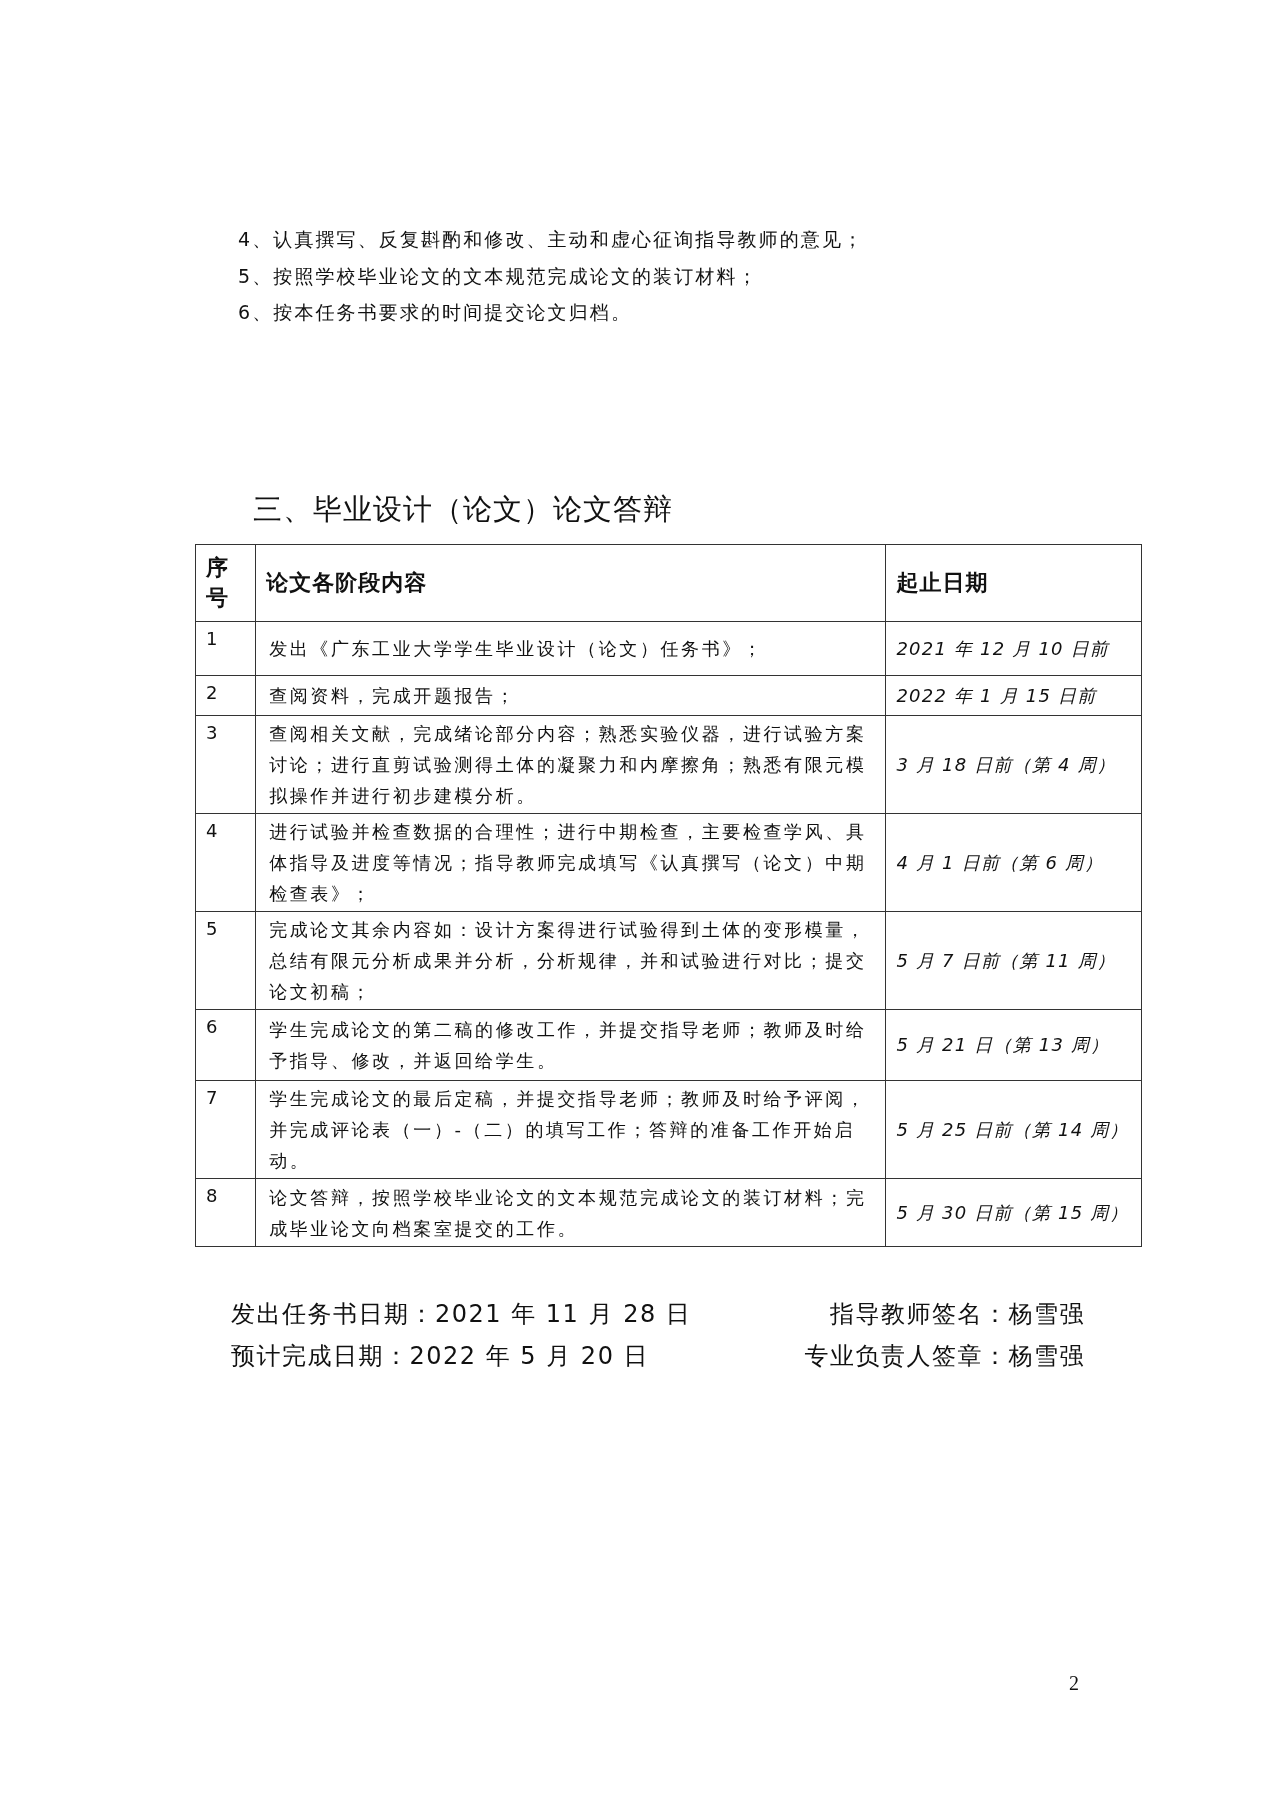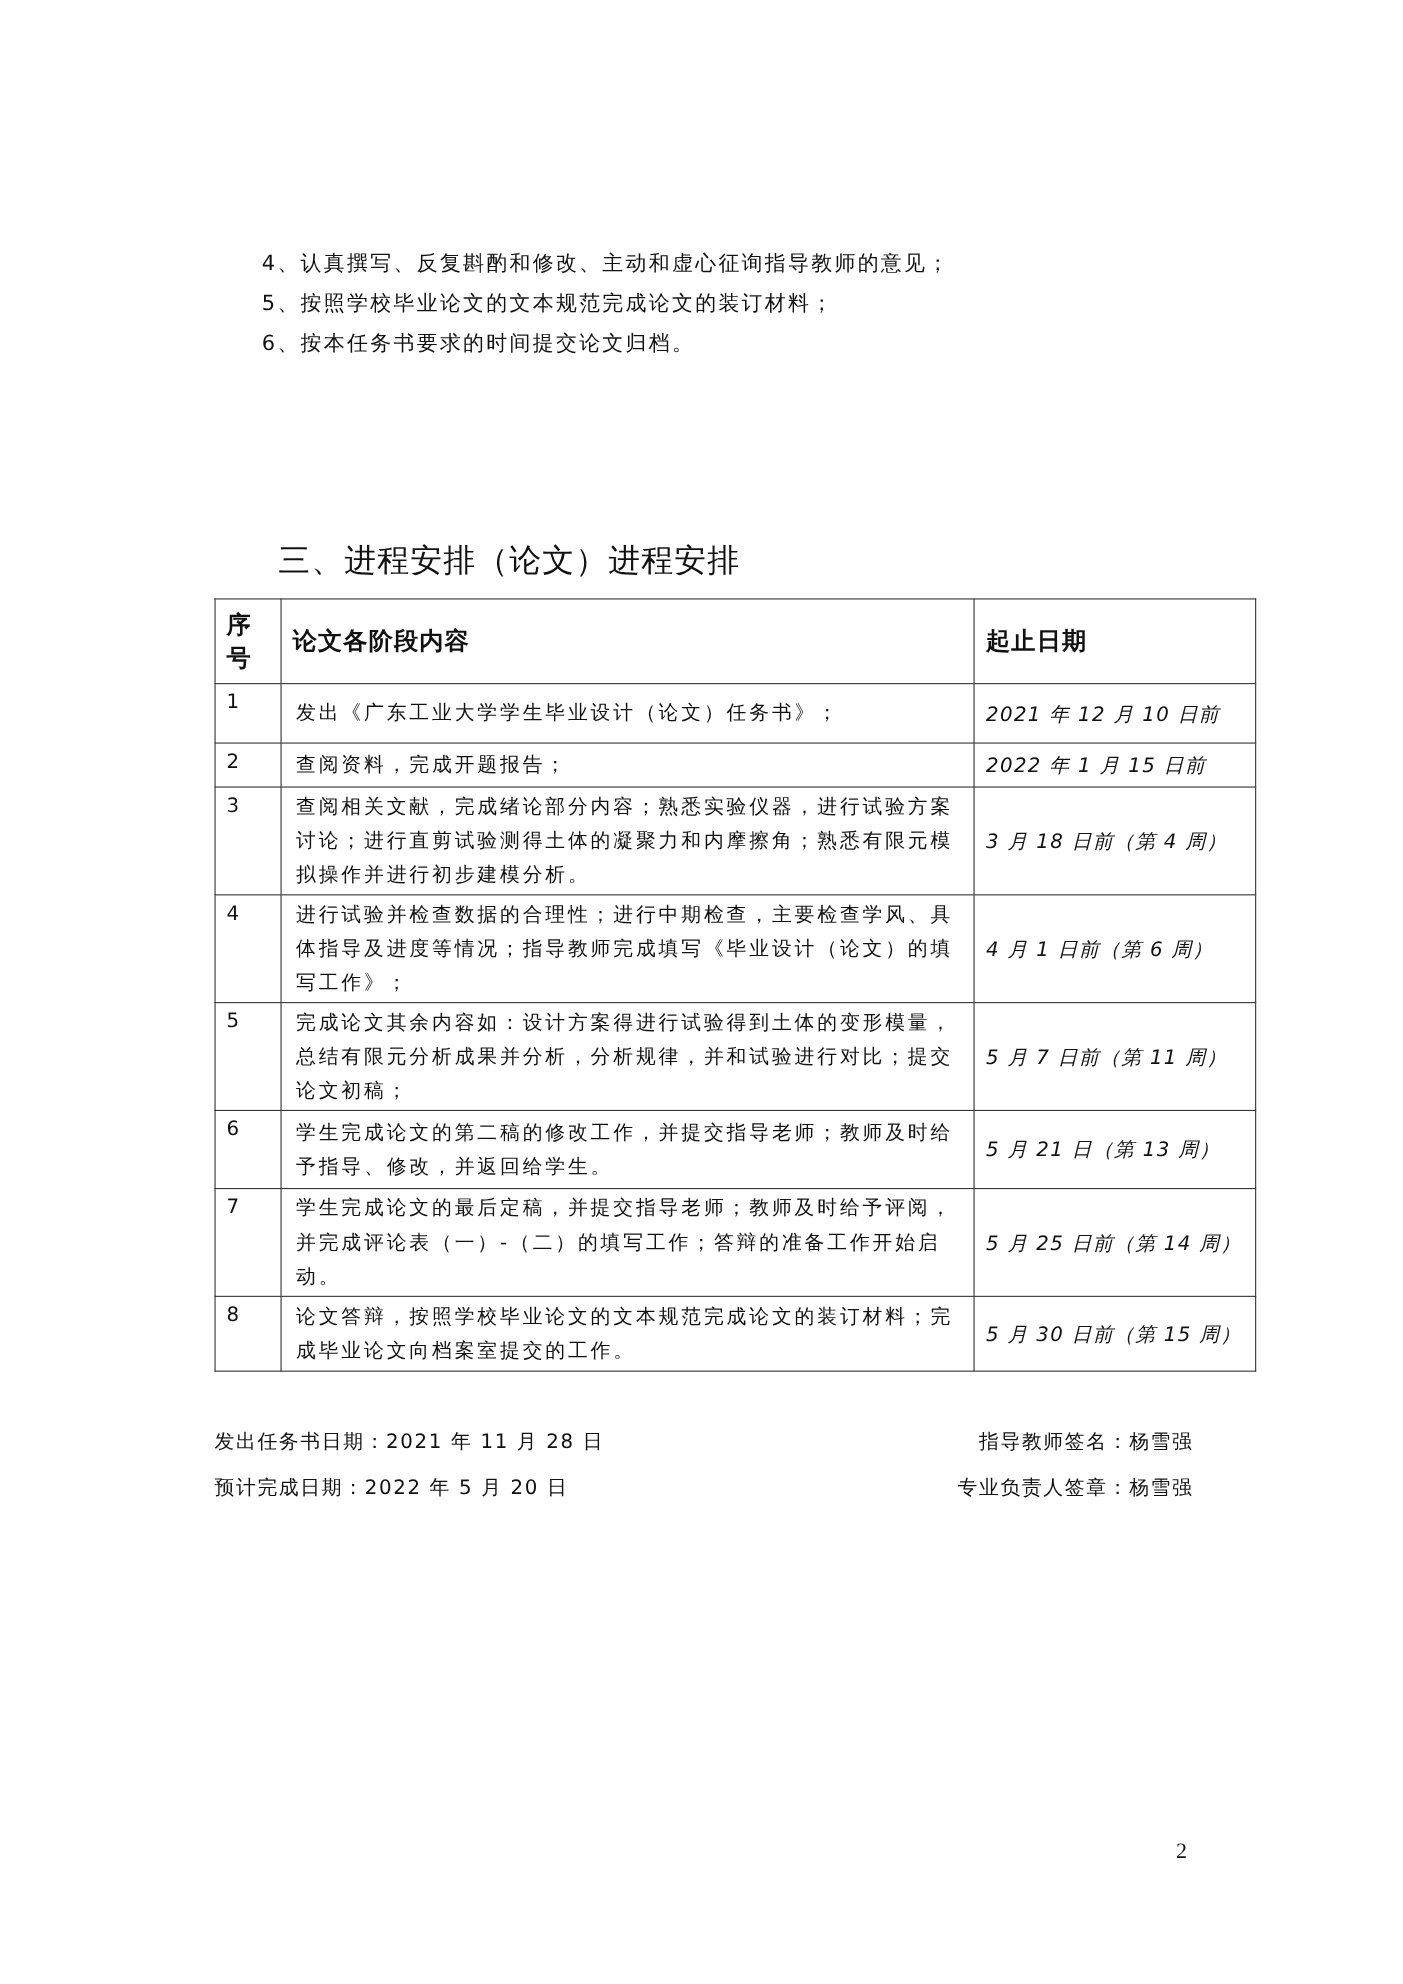--- a/index.html
+++ b/index.html
@@ -86,23 +86,24 @@
     letter-spacing: 1.2px;
     white-space: nowrap;
     font-style: italic;
   }
   .col-num-w { width: 56px; }
   .col-content-w { width: 587px; }
   .col-date-w { width: 238px; }
 
   .footer-line {
     position: absolute;
-    font-size: 18px;
+    font-size: 24px;
     letter-spacing: 1.5px;
     white-space: nowrap;
+    margin-left: 36px;
   }
   #issue-date { left: 195px; top: 1298px; }
   #supervisor-sign { right: 190px; top: 1298px; }
   #expected-date { left: 195px; top: 1340px; }
   #head-sign { right: 190px; top: 1340px; }
 
   .page-number {
     position: absolute;
     left: 1069px;
     top: 1672px;
@@ -115,21 +116,21 @@
 
 <div class="page">
 
 
   <ol class="body-list">
     <li>4、认真撰写、反复斟酌和修改、主动和虚心征询指导教师的意见；</li>
     <li>5、按照学校毕业论文的文本规范完成论文的装订材料；</li>
     <li>6、按本任务书要求的时间提交论文归档。</li>
   </ol>
 
-  <h2 class="section-heading" id="heading-3">三、进程安排（论文）进程安排</h2>
+  <h2 class="section-heading" id="heading-3">三、毕业设计（论文）论文答辩</h2>
 
   <table class="schedule-table">
     <colgroup>
       <col class="col-num-w">
       <col class="col-content-w">
       <col class="col-date-w">
     </colgroup>
     <thead>
       <tr>
         <th>序号</th>
@@ -148,21 +149,21 @@
         <td class="col-content">查阅资料，完成开题报告；</td>
         <td class="col-date">2022 年 1 月 15 日前</td>
       </tr>
       <tr style="height:93px">
         <td class="col-num">3</td>
         <td class="col-content">查阅相关文献，完成绪论部分内容；熟悉实验仪器，进行试验方案讨论；进行直剪试验测得土体的凝聚力和内摩擦角；熟悉有限元模拟操作并进行初步建模分析。</td>
         <td class="col-date">3 月 18 日前（第 4 周）</td>
       </tr>
       <tr style="height:95px">
         <td class="col-num">4</td>
-        <td class="col-content">进行试验并检查数据的合理性；进行中期检查，主要检查学风、具体指导及进度等情况；指导教师完成填写《毕业设计（论文）的填写工作》；</td>
+        <td class="col-content">进行试验并检查数据的合理性；进行中期检查，主要检查学风、具体指导及进度等情况；指导教师完成填写《认真撰写（论文）中期检查表》；</td>
         <td class="col-date">4 月 1 日前（第 6 周）</td>
       </tr>
       <tr style="height:94px">
         <td class="col-num">5</td>
         <td class="col-content">完成论文其余内容如：设计方案得进行试验得到土体的变形模量，总结有限元分析成果并分析，分析规律，并和试验进行对比；提交论文初稿；</td>
         <td class="col-date">5 月 7 日前（第 11 周）</td>
       </tr>
       <tr style="height:71px">
         <td class="col-num">6</td>
         <td class="col-content">学生完成论文的第二稿的修改工作，并提交指导老师；教师及时给予指导、修改，并返回给学生。</td>

